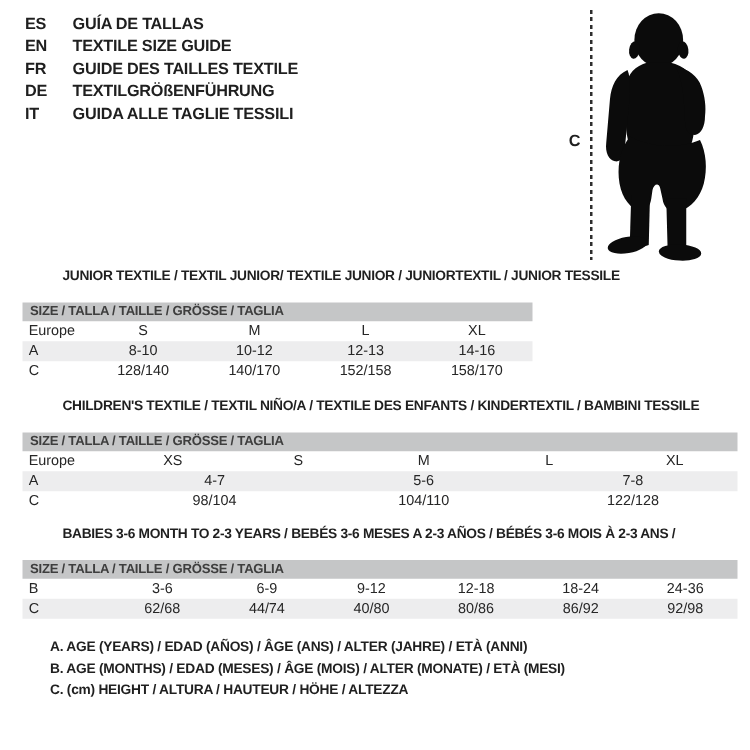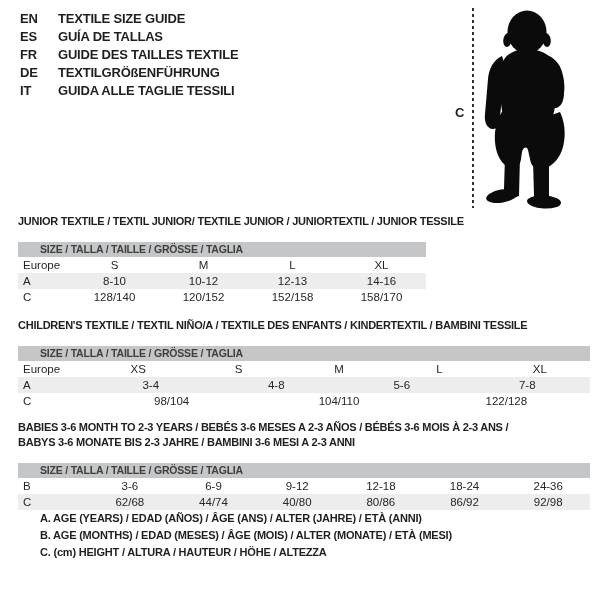--- a/index.html
+++ b/index.html
@@ -14,47 +14,47 @@
   
   .baby-svg{position:absolute;left:478px;top:6px;}
   .measure-line{position:absolute;left:472px;top:8px;width:2px;height:200px;
     background:repeating-linear-gradient(to bottom,#2e2e2e 0 3px,transparent 3px 6px);}
   .measure-label{position:absolute;left:455px;top:105px;font-weight:bold;font-size:13px;}
   
   .size-table{position:absolute;left:18px;}
   #table-1{top:214px;width:408px;}
   #table-2{top:318px;width:572px;}
   #table-3{top:420px;width:572px;}
-  .tbl-titlewrap{margin-bottom:13px;}
+  .tbl-titlewrap{margin-bottom:13px;margin-left:32px;}
   .tbl-title{font-weight:bold;font-size:11px;line-height:15px;letter-spacing:-0.25px;white-space:nowrap;}
   .tbl-bar{height:15px;line-height:15px;background:var(--bar-bg,#c5c6c7);font-size:10.5px;font-weight:bold;
-    color:#3e3e3e;padding-left:22px;letter-spacing:-0.2px;white-space:nowrap;}
+    color:#3e3e3e;padding-left:6px;letter-spacing:-0.2px;white-space:nowrap;}
   .trow{display:flex;height:16px;line-height:16px;font-size:11.5px;color:#262626;}
   .trow.alt{background:var(--row-alt-bg,#ededee);}
   .tlabel{padding-left:5px;flex:0 0 auto;}
   .narrowlbl .tlabel{width:47px;}
   .widelbl .tlabel{width:65px;}
   .tcell{flex:1 1 0;text-align:center;}
   
   .footnotes{position:absolute;left:20px;top:510px;margin-left:20px;}
   .fn-line{font-weight:bold;font-size:11px;line-height:17px;letter-spacing:-0.2px;white-space:nowrap;}
 </style>
 </head>
 <body>
 
 <div class="canvas">
 
   <div class="langs">
       <div class="lang-row">
+        <span class="lang-code">ES</span>
+        <span class="lang-title">GUÍA DE TALLAS</span>
+      </div>
+      <div class="lang-row">
         <span class="lang-code">EN</span>
         <span class="lang-title">TEXTILE SIZE GUIDE</span>
-      </div>
-      <div class="lang-row">
-        <span class="lang-code">ES</span>
-        <span class="lang-title">GUÍA DE TALLAS</span>
       </div>
       <div class="lang-row">
         <span class="lang-code">FR</span>
         <span class="lang-title">GUIDE DES TAILLES TEXTILE</span>
       </div>
       <div class="lang-row">
         <span class="lang-code">DE</span>
         <span class="lang-title">TEXTILGRÖßENFÜHRUNG</span>
       </div>
       <div class="lang-row">
@@ -96,58 +96,56 @@
       <div class="trow alt">
         <span class="tlabel">A</span>
         <span class="tcell">8-10</span>
         <span class="tcell">10-12</span>
         <span class="tcell">12-13</span>
         <span class="tcell">14-16</span>
       </div>
       <div class="trow">
         <span class="tlabel">C</span>
         <span class="tcell">128/140</span>
-        <span class="tcell">120/152</span>
+        <span class="tcell">140/170</span>
         <span class="tcell">152/158</span>
         <span class="tcell">158/170</span>
       </div>
     </div>
 
   <div class="size-table widelbl" id="table-2">
     <div class="tbl-titlewrap">
         <div class="tbl-title">CHILDREN'S TEXTILE / TEXTIL NIÑO/A / TEXTILE DES ENFANTS / KINDERTEXTIL / BAMBINI TESSILE</div>
       </div>
     <div class="tbl-bar">SIZE / TALLA / TAILLE / GRÖSSE / TAGLIA</div>
   <div class="trow">
         <span class="tlabel">Europe</span>
         <span class="tcell">XS</span>
         <span class="tcell">S</span>
         <span class="tcell">M</span>
         <span class="tcell">L</span>
         <span class="tcell">XL</span>
       </div>
       <div class="trow alt">
         <span class="tlabel">A</span>
-        <span class="tcell">3-4</span>
-        <span class="tcell">4-8</span>
+        <span class="tcell">4-7</span>
         <span class="tcell">5-6</span>
         <span class="tcell">7-8</span>
       </div>
       <div class="trow">
         <span class="tlabel">C</span>
         <span class="tcell">98/104</span>
         <span class="tcell">104/110</span>
         <span class="tcell">122/128</span>
       </div>
     </div>
 
   <div class="size-table widelbl" id="table-3">
     <div class="tbl-titlewrap">
         <div class="tbl-title">BABIES 3-6 MONTH TO 2-3 YEARS / BEBÉS 3-6 MESES A 2-3 AÑOS / BÉBÉS 3-6 MOIS À 2-3 ANS /</div>
-        <div class="tbl-title">BABYS 3-6 MONATE BIS 2-3 JAHRE / BAMBINI 3-6 MESI A 2-3 ANNI</div>
       </div>
     <div class="tbl-bar">SIZE / TALLA / TAILLE / GRÖSSE / TAGLIA</div>
   <div class="trow">
         <span class="tlabel">B</span>
         <span class="tcell">3-6</span>
         <span class="tcell">6-9</span>
         <span class="tcell">9-12</span>
         <span class="tcell">12-18</span>
         <span class="tcell">18-24</span>
         <span class="tcell">24-36</span>

